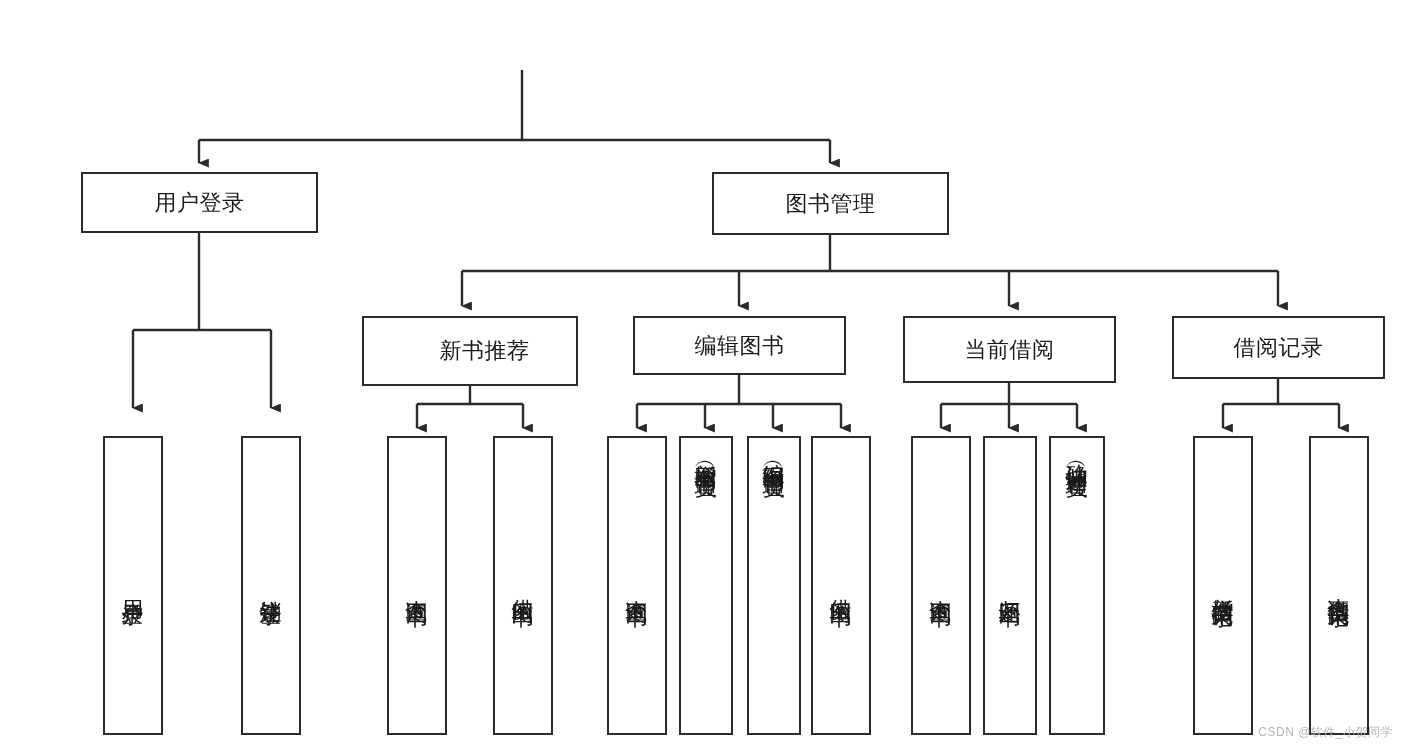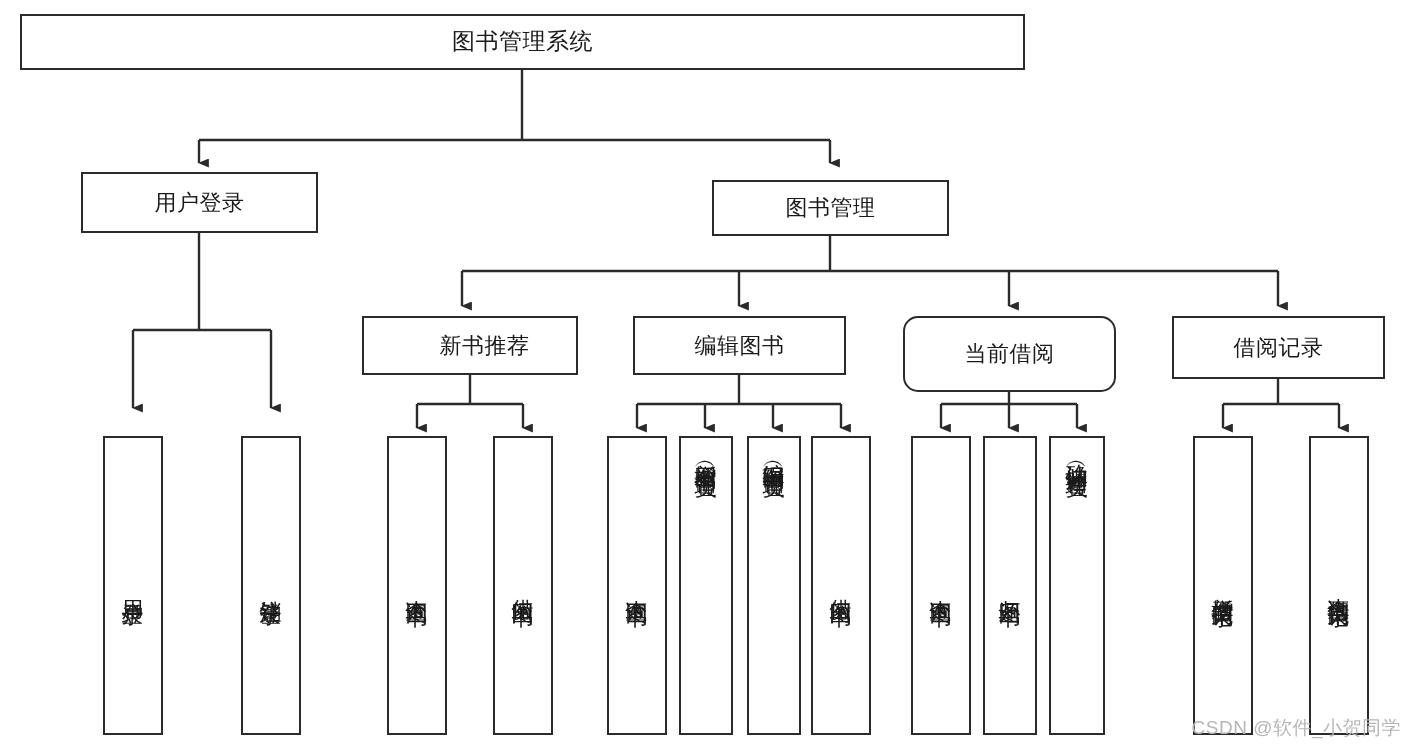--- a/index.html
+++ b/index.html
@@ -65,23 +65,23 @@
     letter-spacing: 2px;
     white-space: nowrap;
   }
   
   .node.v.mid {
     align-items: center;
     padding-top: 0;
   }
   #watermark {
     position: absolute;
-    right: 4px;
+    right: 12px;
     bottom: 6px;
-    font-size: 19px;
+    font-size: 12px;
     color: #b6b6b6;
     letter-spacing: 0.5px;
     z-index: 5;
     white-space: nowrap;
   }
 </style>
 </head>
 <body>
 
 <div id="canvas">
@@ -131,41 +131,38 @@
       <path d="M1009,404 L1009,428" marker-end="url(#arrow)"></path>
       <path d="M1077,404 L1077,428" marker-end="url(#arrow)"></path>
 
       <path d="M1278,375 L1278,404"></path>
       <path d="M1223,404 L1339,404"></path>
       <path d="M1223,404 L1223,428" marker-end="url(#arrow)"></path>
       <path d="M1339,404 L1339,428" marker-end="url(#arrow)"></path>
     </g>
   </svg>
 
-  <div class="node h root" style="left:20px; top:14px; width:1005px; height:56px;">
-    <span class="label">图书管理系统</span>
-  </div>
 
   <div class="node h" style="left:81px; top:172px; width:237px; height:61px;">
     <span class="label">用户登录</span>
   </div>
 
-  <div class="node h" style="left:712px; top:172px; width:237px; height:56px;margin-top:8px;">
+  <div class="node h" style="left:712px; top:172px; width:237px; height:63px;">
     <span class="label">图书管理</span>
   </div>
 
-  <div class="node h" style="left:362px; top:316px; width:216px; height:59px;padding-left:29px;">
+  <div class="node h" style="left:362px; top:316px; width:216px; height:70px;padding-left:29px;">
     <span class="label">新书推荐</span>
   </div>
 
   <div class="node h" style="left:633px; top:316px; width:213px; height:59px;">
     <span class="label">编辑图书</span>
   </div>
 
-  <div class="node h" style="left:903px; top:316px; width:213px; height:76px;border-radius:15px;">
+  <div class="node h" style="left:903px; top:316px; width:213px; height:67px;">
     <span class="label">当前借阅</span>
   </div>
 
   <div class="node h" style="left:1172px; top:316px; width:213px; height:63px;">
     <span class="label">借阅记录</span>
   </div>
 
   <div class="node v mid" style="left:103px; top:436px; width:60px; height:299px;">
     <span class="label">用户登录</span>
   </div>

